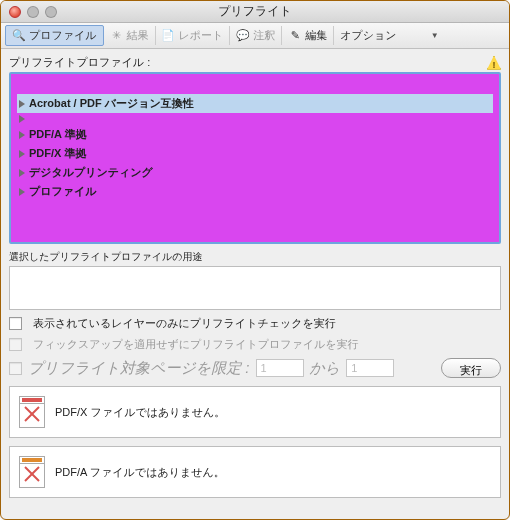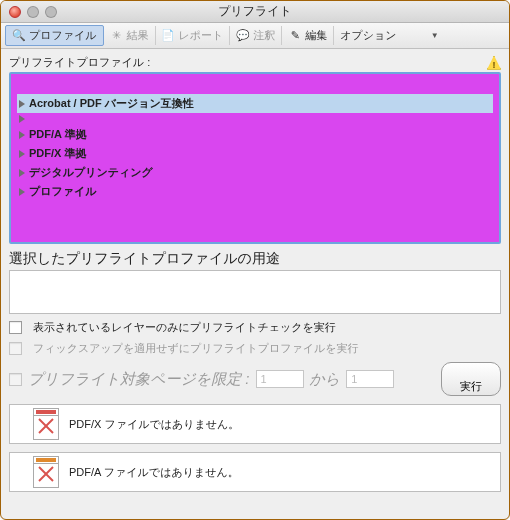--- a/index.html
+++ b/index.html
@@ -107,21 +107,21 @@
 .tree-item.selected {
   background: #bcd6ef;
 }
 .tri {
   width: 0; height: 0;
   border-top: 4px solid transparent;
   border-bottom: 4px solid transparent;
   border-left: 6px solid #6f6f6f;
 }
 .usage-label {
-  margin-top: 6px; font-size: 14px; color:#222;
+  margin-top: 6px; font-size: 10px; color:#222;
 }
 .usage-box {
   margin-top: 2px;
   background:#fff;
   border: 1px solid #bdbdbd;
   height: 44px;
 }
 .check-row {
   display:flex; align-items:center; gap:11px;
   margin-top: 6px; font-size: 11px; color:#222;
@@ -141,29 +141,29 @@
   width: 48px; height: 18px;
   border: 1px solid #c6c6c6; background:#fff;
   font-size:11px; padding: 0 4px;
   color:#bbb;
 }
 .run-btn {
   margin-left:auto;
   min-width: 60px; height: 20px;
   border: 1px solid #9a9a9a; border-radius: 10px;
   background: linear-gradient(#ffffff,#e7e7e7);
-  font-size: 11px; padding: 16px 12px;
+  font-size: 11px; padding: 4px 12px;
 }
 .status-box {
   margin-top: 8px;
   border: 1px solid #bdbdbd;
   background:#fff;
-  height: 40px;
+  height: 52px;
   display:flex; align-items:center;
-  padding: 0 23px; gap: 10px;
+  padding: 0 9px; gap: 10px;
 }
 .doc-ico {
   width: 26px; height: 32px;
   border: 1px solid #aaa;
   background:#fff;
   position: relative;
 }
 .doc-ico::before {
   content:"";
   position:absolute; top:0; left:0; right:0; height:6px;

